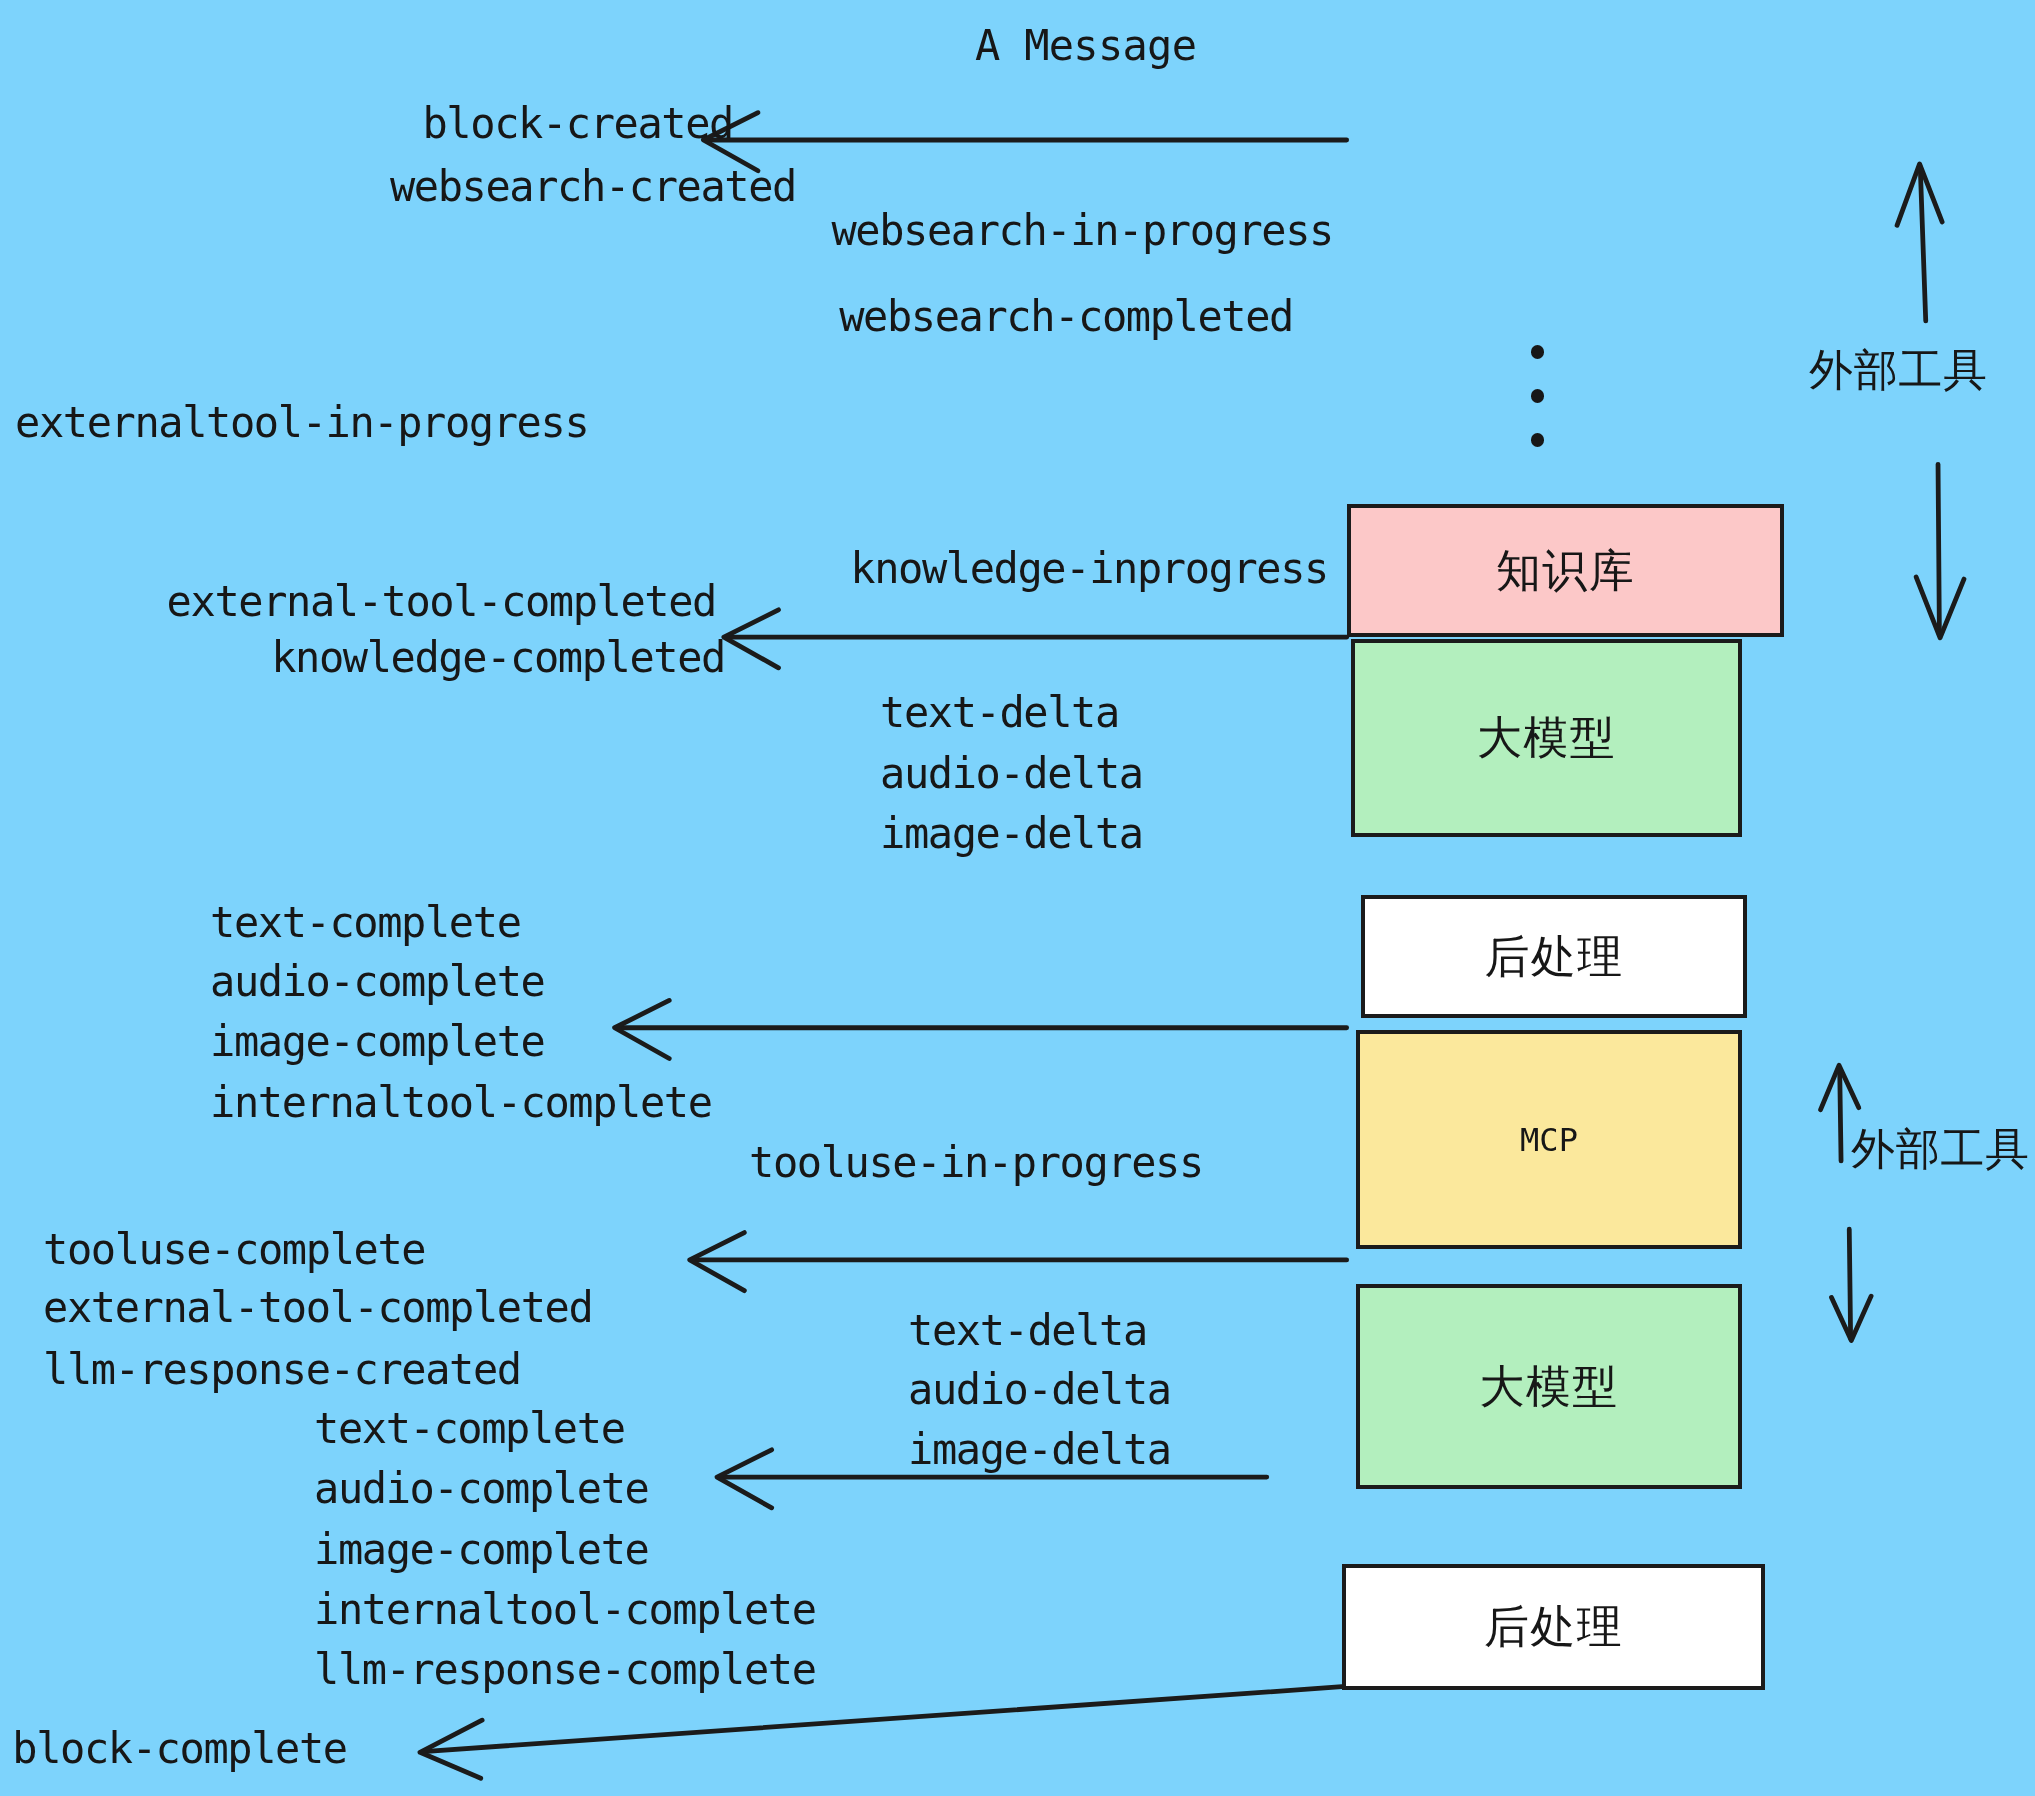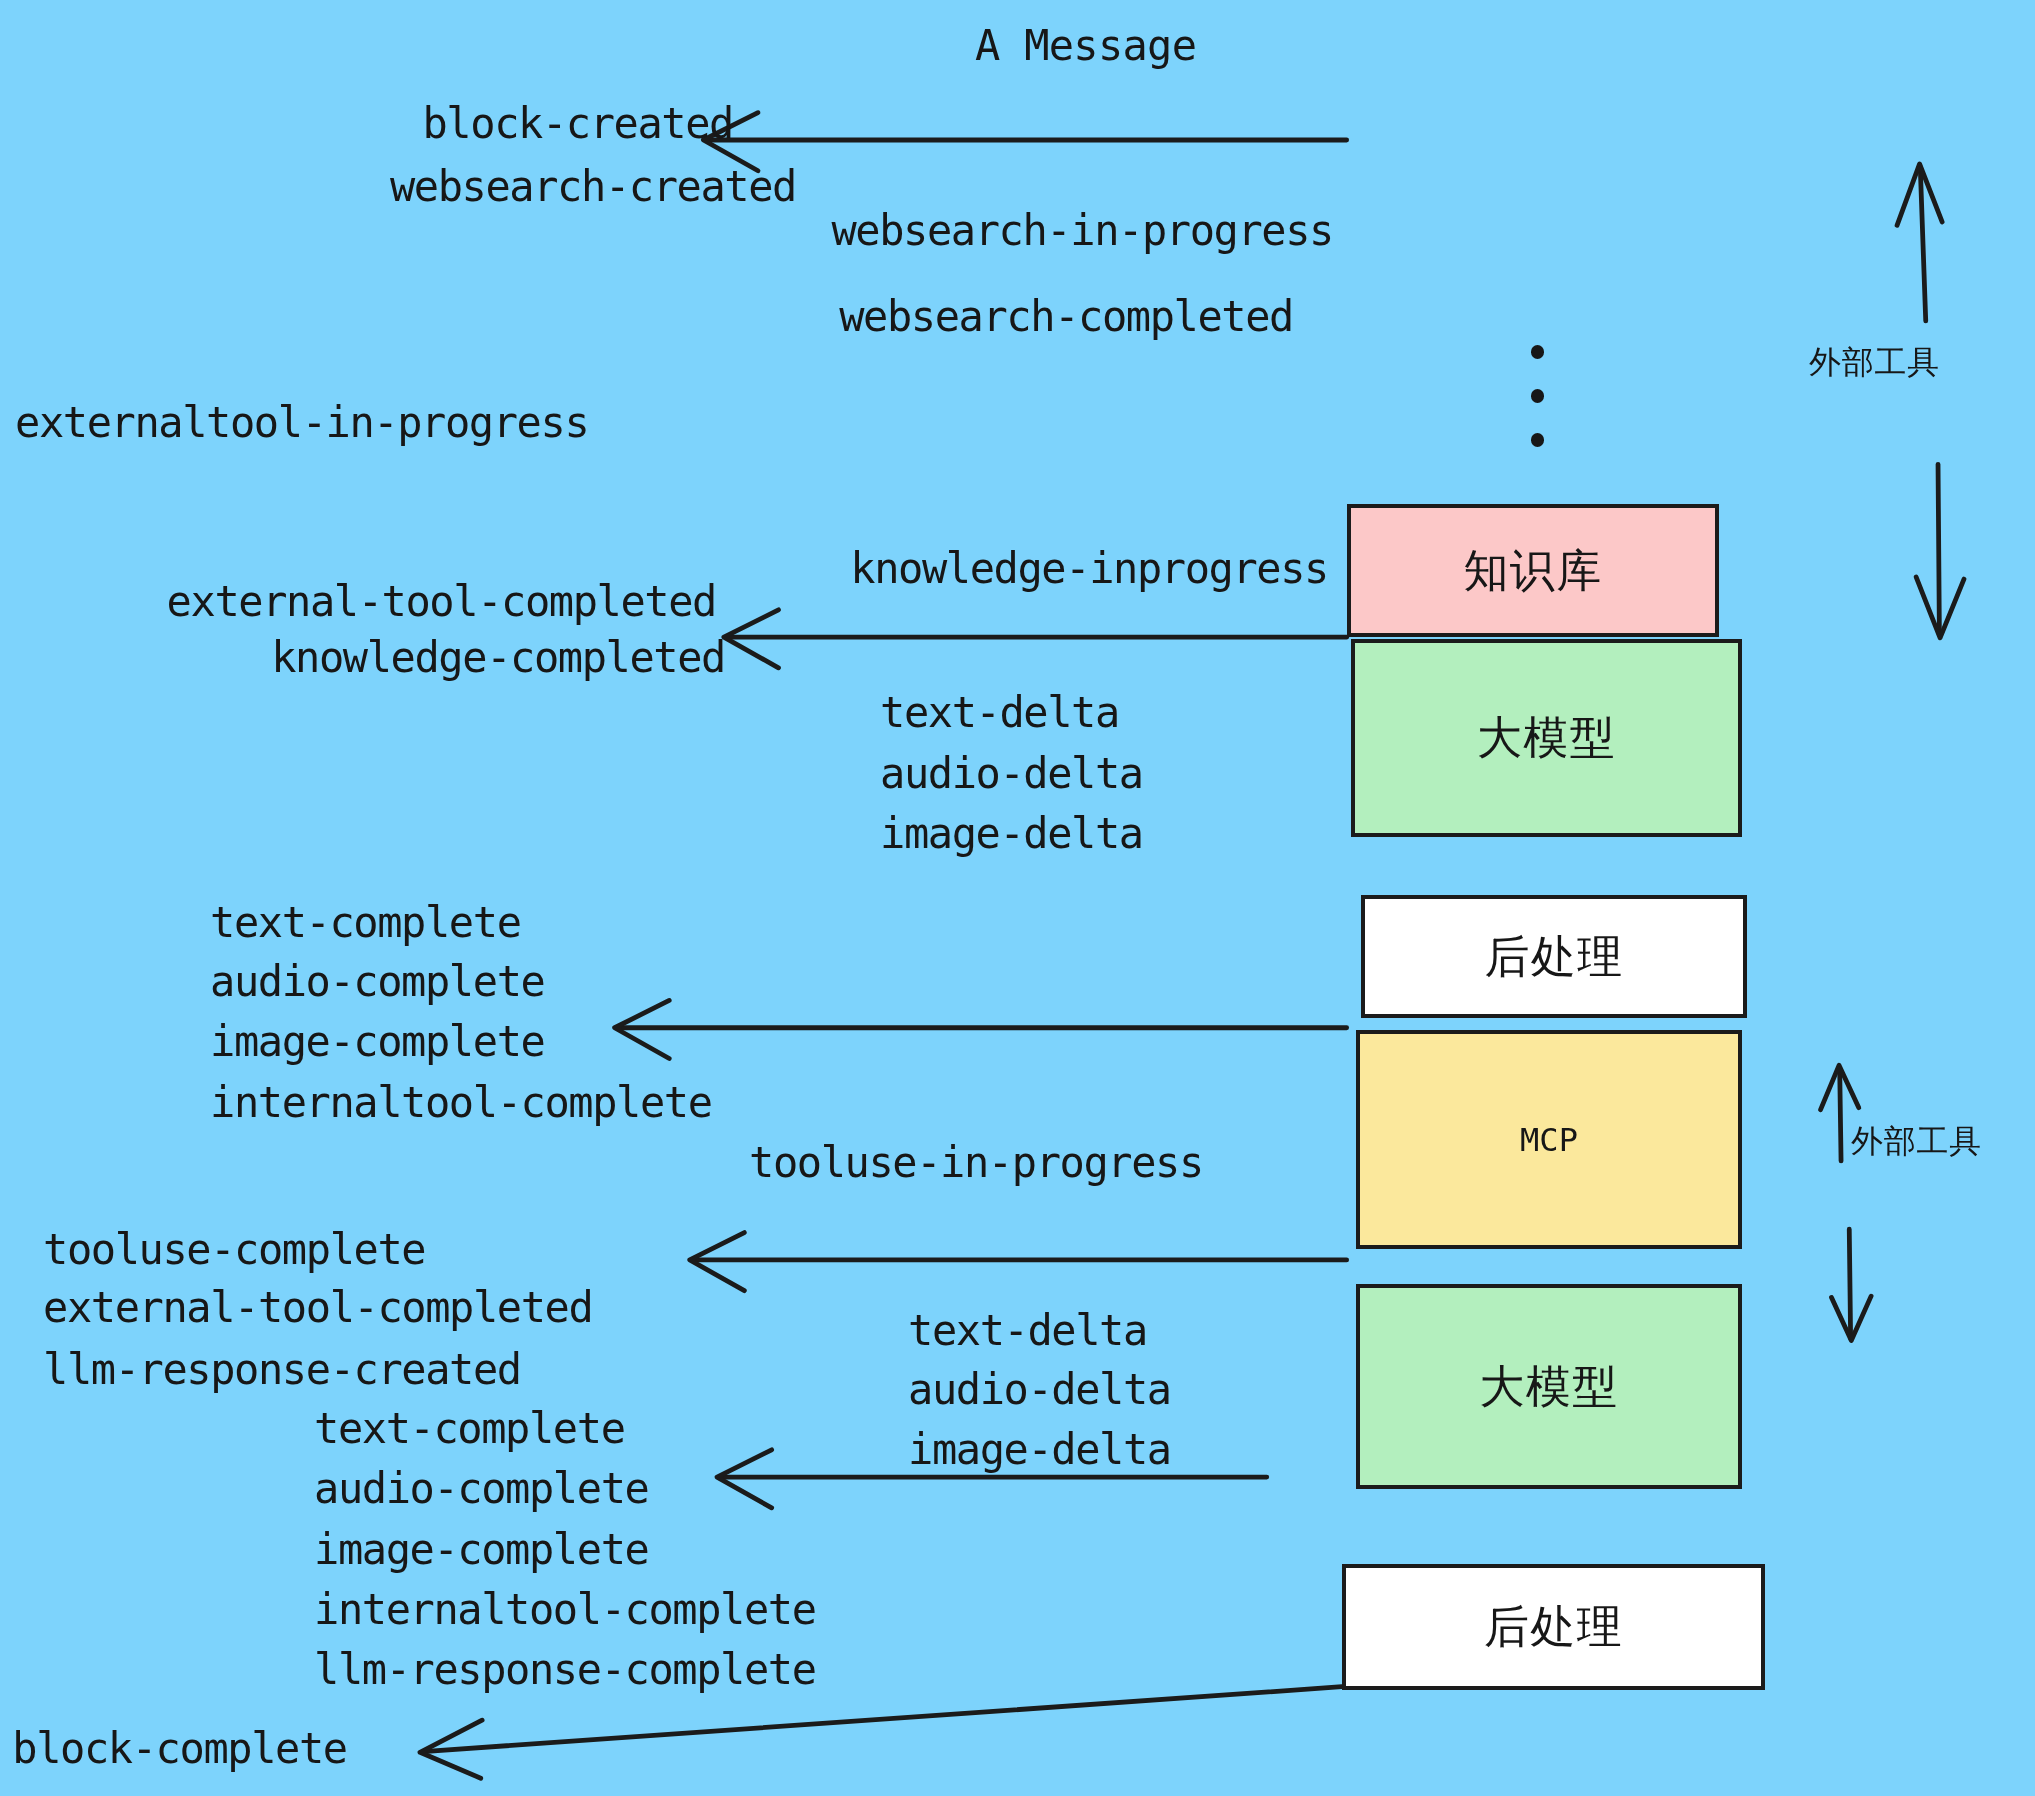--- a/index.html
+++ b/index.html
@@ -50,21 +50,21 @@
     white-space: nowrap;
   }
   .box.mcp .lbl {
     font-family: "DejaVu Sans Mono", "Liberation Mono", monospace;
     font-size: 32px;
     letter-spacing: 0px;
   }
   .sidelbl {
     position: absolute;
     font-family: Liberation Sans, sans-serif;
-    font-size: 32px;
+    font-size: 44px;
     color: #171717;
     letter-spacing: 0.7px;
     white-space: nowrap;
   }
   .dots {
     position: absolute;
     display: flex;
     flex-direction: column;
     align-items: center;
     justify-content: space-between;
@@ -145,21 +145,21 @@
 
   <div class="title" style="left:975px; top:20.5px;">A Message</div>
 
 
   <div class="dots" style="left:1530px; top:345px; width:15px; height:102px;">
     <span></span>
     <span></span>
     <span></span>
   </div>
 
-  <div class="box" style="left:1347px; top:504px; width:372px; height:133px; background:#FCC8C8;">
+  <div class="box" style="left:1347px; top:504px; width:437px; height:133px; background:#FCC8C8;">
     <span class="lbl">知识库</span>
   </div>
 
   <div class="box" style="left:1351px; top:639px; width:391px; height:198px; background:#B3EFBE;">
     <span class="lbl">大模型</span>
   </div>
 
   <div class="box" style="left:1361px; top:895px; width:386px; height:123px; background:#FFFFFF;">
     <span class="lbl">后处理</span>
   </div>

